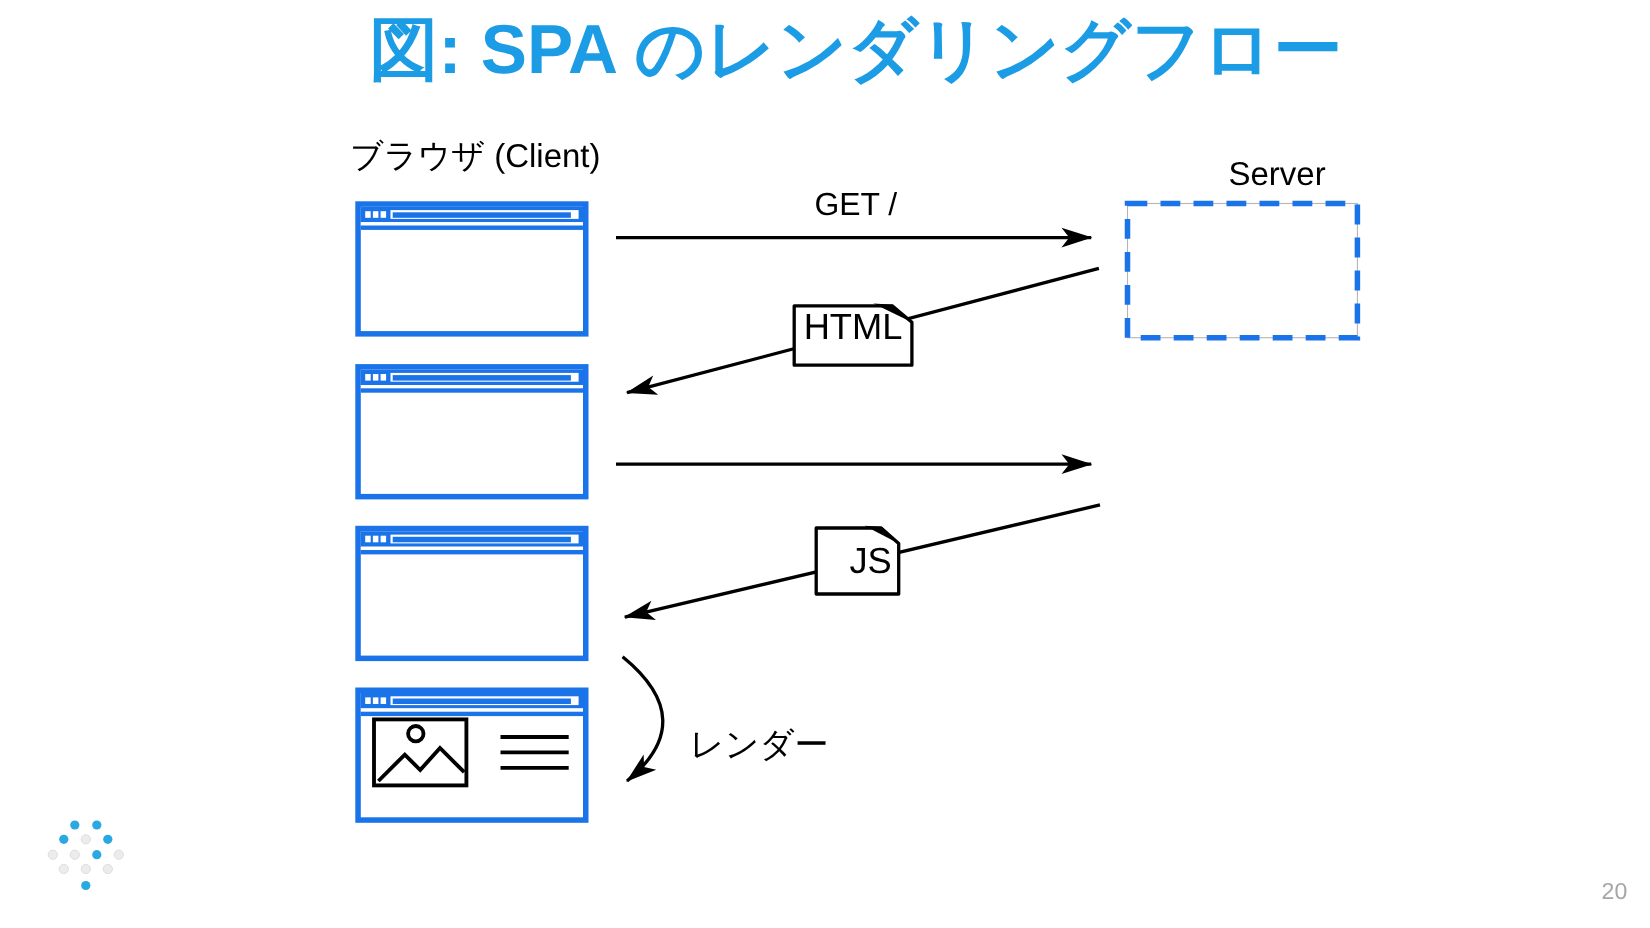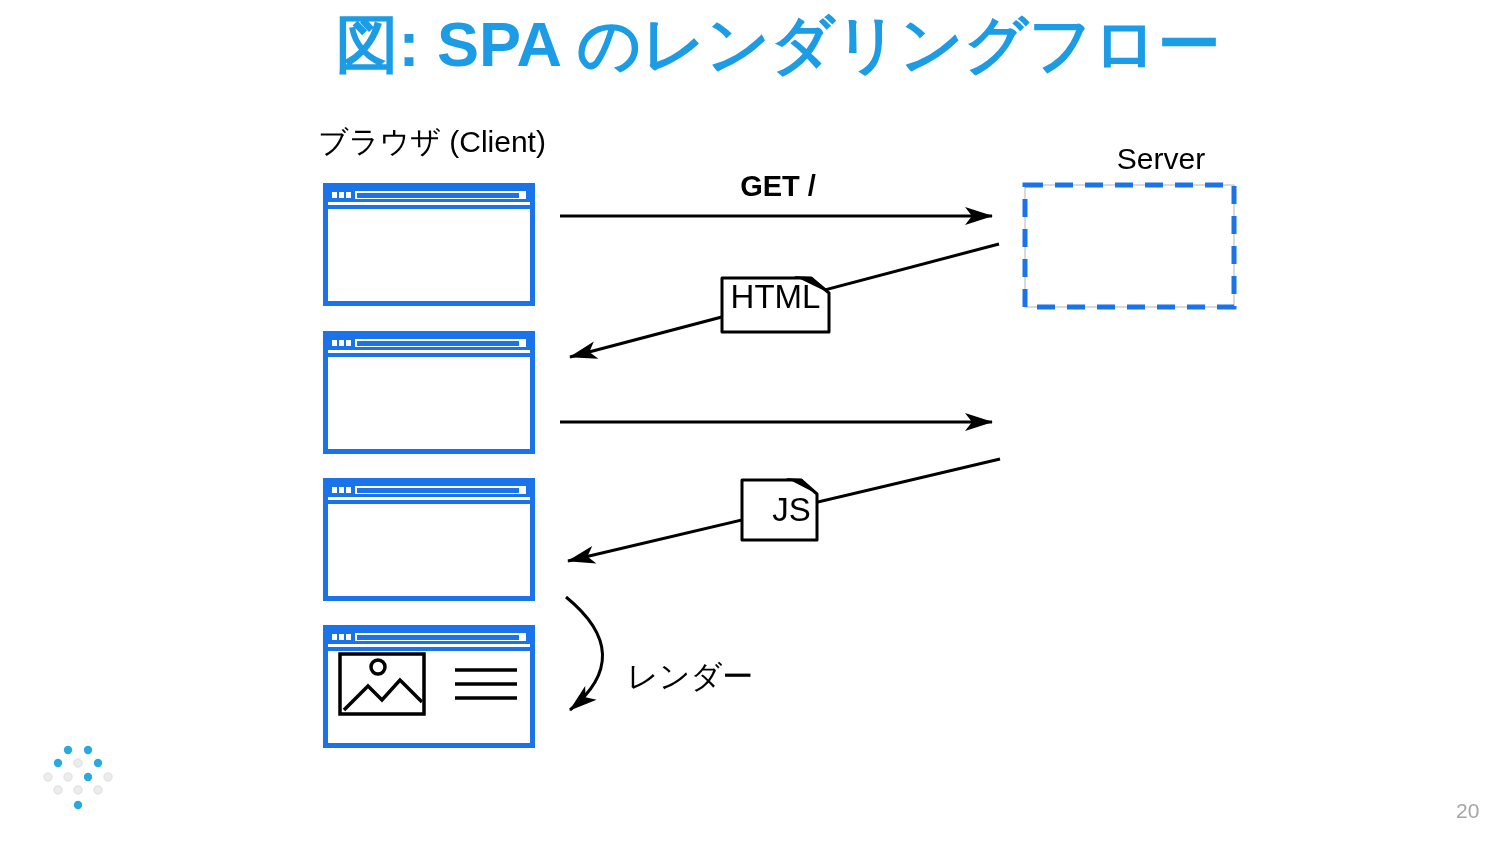--- a/index.html
+++ b/index.html
@@ -7,21 +7,21 @@
     position:relative;width:1500px;height:844px;background:#fff;overflow:hidden;
     font-family:"Liberation Sans","DejaVu Sans",sans-serif;color:#000;
   }
   .title{
     position:absolute;top:2px;left:0;width:100%;margin:0;text-align:center;
     font-size:63px;font-weight:700;color:#1b9ce5;letter-spacing:0px;white-space:nowrap;padding-left:28px;
   }
   .label{position:absolute;font-size:30px;color:#000;white-space:nowrap;transform:translateX(-50%);}
   .client-label{left:432px;top:122px;}
   .server-label{left:1161px;top:122px;margin-top:20px;}
-  .arrow-label{position:absolute;font-size:29px;font-weight:700;color:#000;white-space:nowrap;transform:translateX(-50%);}
+  .arrow-label{position:absolute;font-size:29px;font-weight:400;color:#000;white-space:nowrap;transform:translateX(-50%);}
   .get-root{left:778px;top:170px;}
   .get-bundle{left:774px;top:376px;}
   .doc-label{position:absolute;display:flex;align-items:center;justify-content:center;font-size:33px;color:#000;}
   .html-label{left:722px;top:278px;width:107px;height:38px;}
   .js-label{left:742px;top:480px;width:99px;height:60px;}
   .render-label{position:absolute;left:627px;top:621px;font-size:31px;font-weight:400;color:#000;white-space:nowrap;margin-top:35px;}
   .page-num{position:absolute;left:1456px;top:799px;width:40px;font-size:21px;color:#a6a6a6;}
 
   .overlay{position:absolute;left:0;top:0;width:1500px;height:844px;}
 

